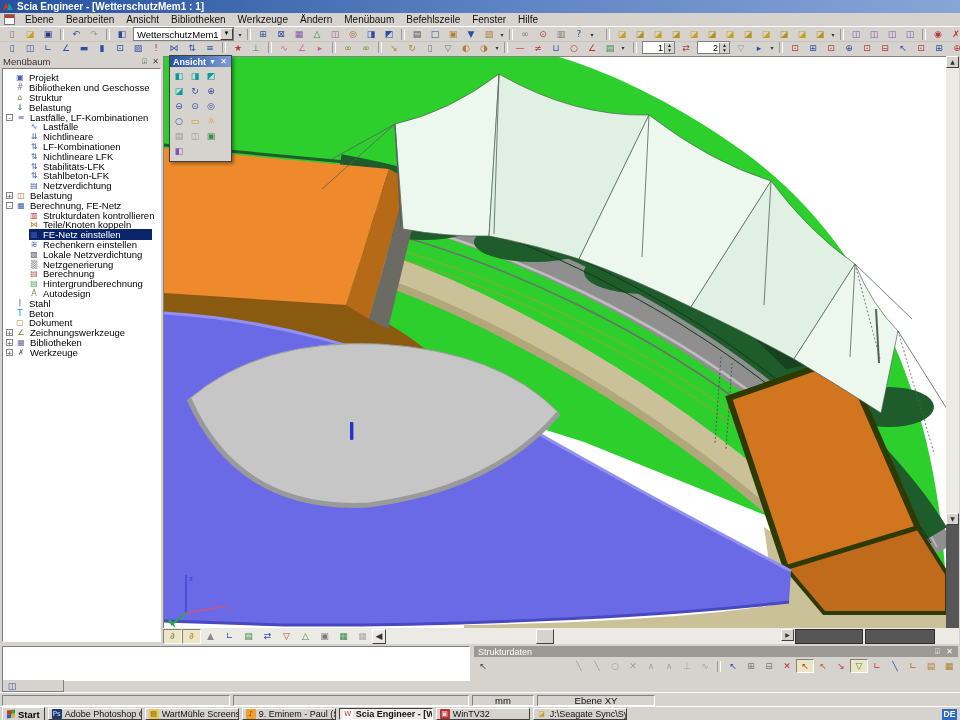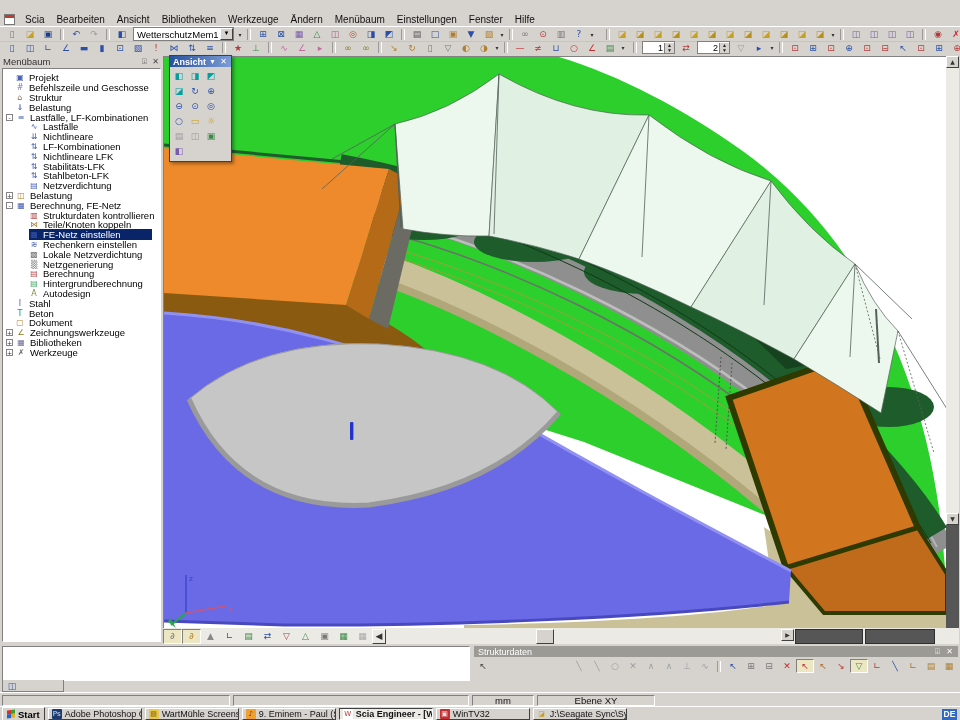--- a/index.html
+++ b/index.html
@@ -73,31 +73,38 @@
   .tbtn{height:12px;box-sizing:border-box;width:94px;border:1px solid;border-color:#fff #404040 #404040 #fff;font-size:9px;display:flex;align-items:center;gap:3px;padding:0 3px;background:#D6D3CE;overflow:hidden;white-space:nowrap;flex:0 0 auto;color:#111;}
   .tbtn.active{background:#ECEAE5;border-color:#404040 #fff #fff #404040;font-weight:bold;}
   .bic{width:10px;height:10px;font:7px/10px "DejaVu Sans",sans-serif;text-align:center;flex:0 0 auto;border-radius:1px;}
   .tray{margin-left:auto;background:#316AC5;color:#fff;font-size:8.5px;font-weight:bold;width:15px;height:11px;line-height:11px;text-align:center;flex:0 0 auto;margin-right:1px;}
 </style>
 </head>
 <body>
 
 <div id="app">
 
+  <div class="titlebar">
+    <svg width="10" height="10" viewBox="0 0 10 10">
+        <polygon points="0,8 3,0 5,6" fill="#E03020"></polygon>
+        <polygon points="4,8 6,1 10,8" fill="#10A0A0"></polygon>
+      </svg>
+    <span>Scia Engineer - [WetterschutzMem1 : 1]</span>
+  </div>
 
   <div class="menubar" id="menubar">
     <span class="appico"></span>
-  <span class="mitem">Scia</span>
+  <span class="mitem">Ebene</span>
       <span class="mitem">Bearbeiten</span>
       <span class="mitem">Ansicht</span>
       <span class="mitem">Bibliotheken</span>
       <span class="mitem">Werkzeuge</span>
       <span class="mitem">Ändern</span>
       <span class="mitem">Menübaum</span>
-      <span class="mitem">Einstellungen</span>
+      <span class="mitem">Befehlszeile</span>
       <span class="mitem">Fenster</span>
       <span class="mitem">Hilfe</span>
     </div>
 
   <div class="tbrow" id="tb1">
       <span class="ico" style="color: rgb(119, 119, 119);">▯</span>
       <span class="ico" style="color: rgb(200, 160, 32);">◪</span>
       <span class="ico" style="color: rgb(28, 58, 142);">▣</span>
       <span class="sep"></span>
       <span class="ico" style="color: rgb(43, 79, 168);">↶</span>
@@ -232,21 +239,21 @@
           <span style="width: 9px; flex: 0 0 auto;"></span>
           <span class="thl">
             <span class="tico" style="color: rgb(74, 95, 176);">▣</span>
             <span class="tlabel">Projekt</span>
           </span>
         </div>
         <div class="trow">
           <span style="width: 9px; flex: 0 0 auto;"></span>
           <span class="thl">
             <span class="tico" style="color: rgb(122, 122, 184);">#</span>
-            <span class="tlabel">Befehlszeile und Geschosse</span>
+            <span class="tlabel">Bibliotheken und Geschosse</span>
           </span>
         </div>
         <div class="trow">
           <span style="width: 9px; flex: 0 0 auto;"></span>
           <span class="thl">
             <span class="tico" style="color: rgb(138, 106, 74);">⌂</span>
             <span class="tlabel">Struktur</span>
           </span>
         </div>
         <div class="trow">

